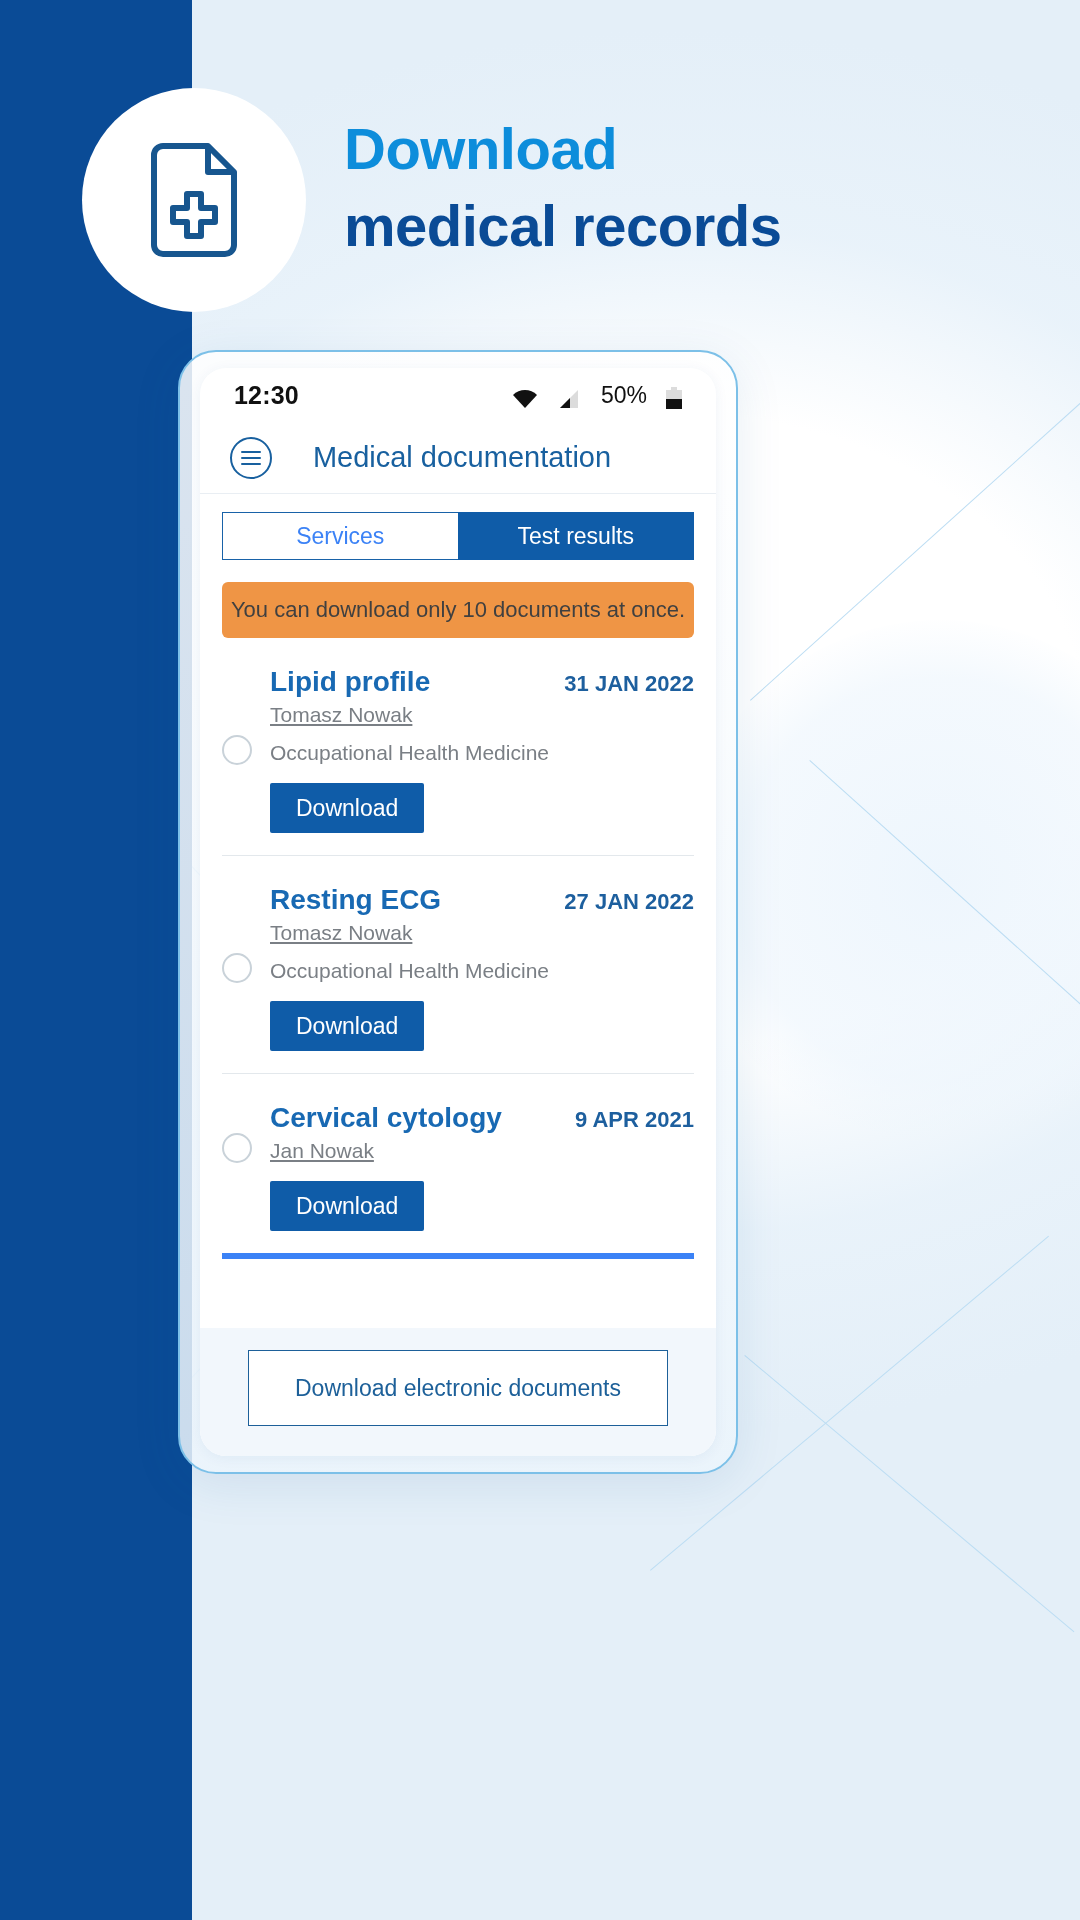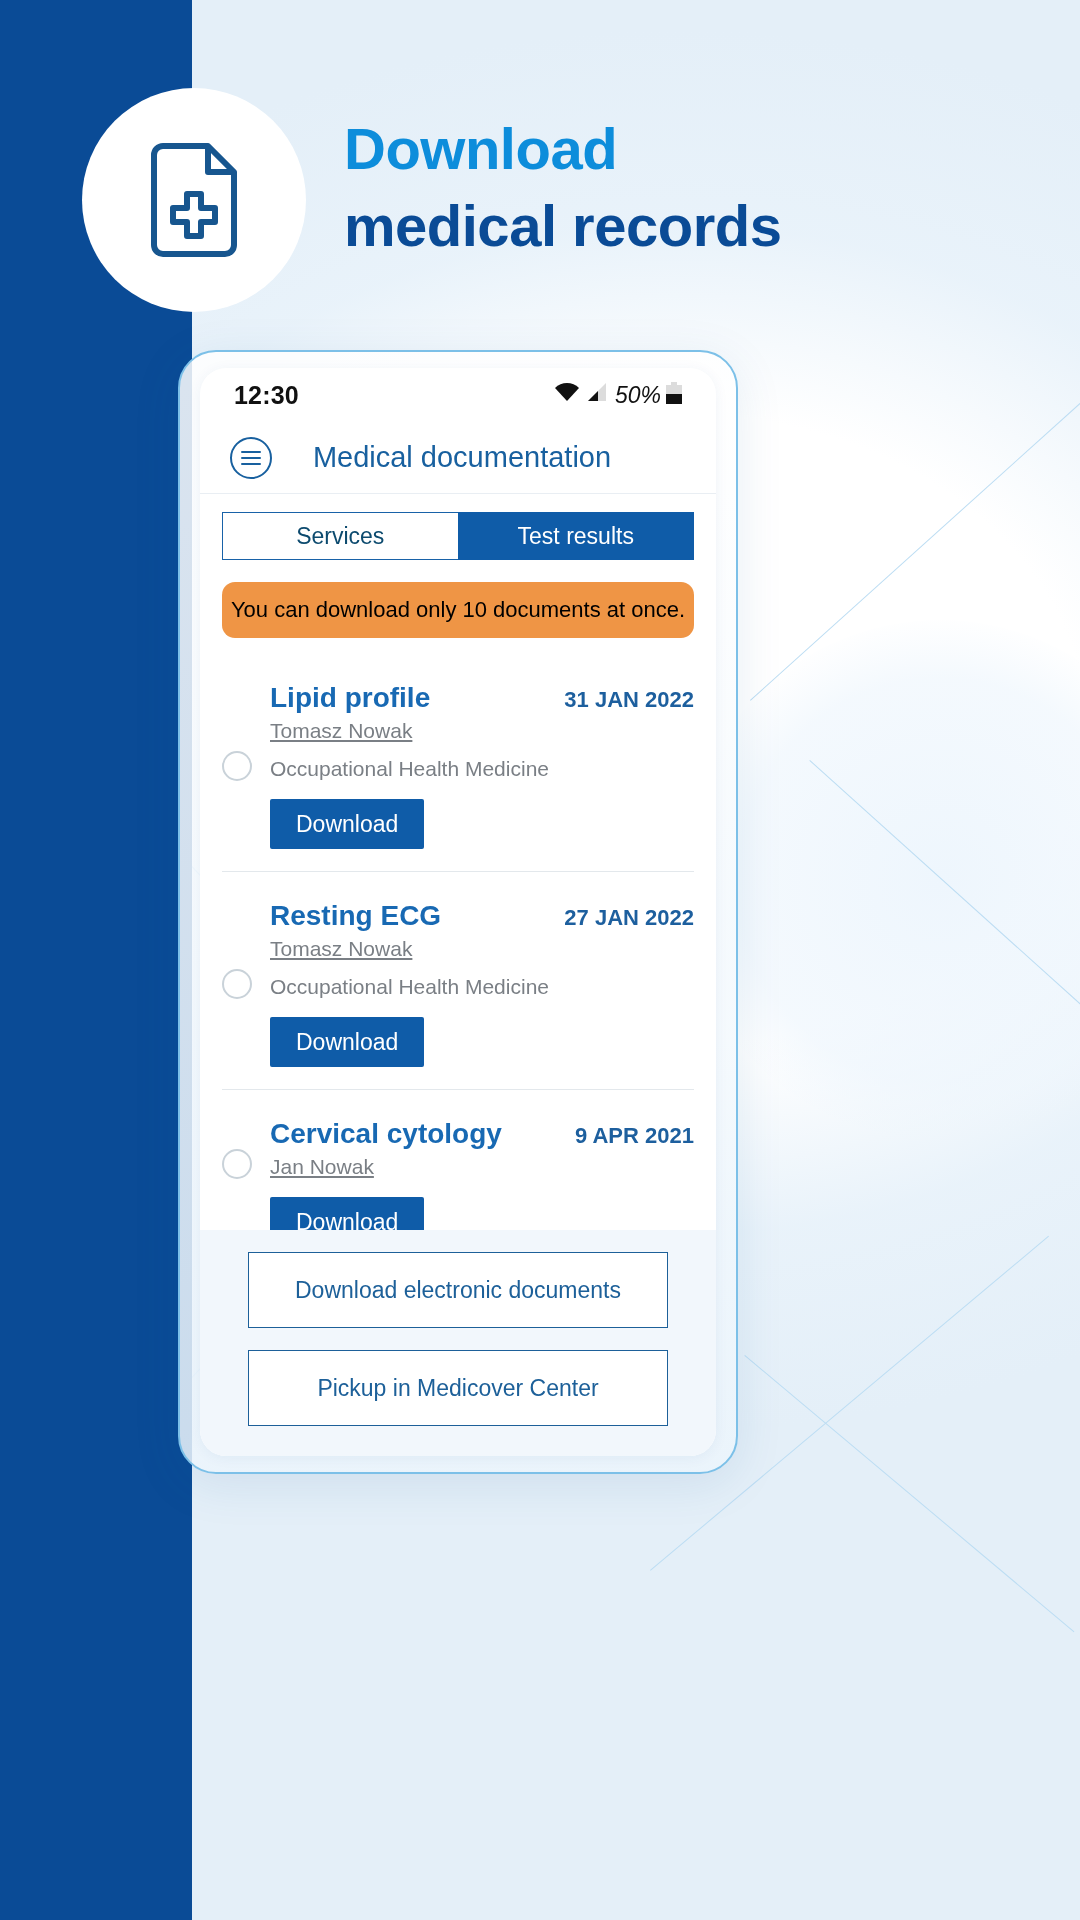--- a/index.html
+++ b/index.html
@@ -109,23 +109,22 @@
     flex: 0 0 auto;
   }
   .status-time {
     font-size: 25px;
     font-weight: bold;
     color: #111111;
     letter-spacing: 0.2px;
   }
   .status-icons {
     display: flex;
-    align-items: flex-start;
-    gap: 5px;
-    font-style: italic;
+    align-items: flex-end;
+    gap: 19px;
   }
   .batt-pct {
     font-size: 23px;
     color: #111111;
     margin-left: 3px;
   }
 
   
   .appbar {
     height: 72px;
@@ -160,41 +159,41 @@
   .tab {
     flex: 1;
     height: 48px;
     display: flex;
     align-items: center;
     justify-content: center;
     font-size: 23px;
   }
   .tab-inactive {
     background: #ffffff;
-    color: #0c4a6e;
+    color: #3b82f6;
     border: 1.5px solid #1862a8;
     border-right: none;
   }
   .tab-active {
     background: #0f5ca8;
     color: #ffffff;
     border: 1.5px solid #0f5ca8;
   }
 
   
   .banner {
-    margin: 22px 22px 16px 22px;
+    margin: 22px 22px 0 22px;
     background: #ef9545;
-    color: #000000;
+    color: #404040;
     font-size: 22px;
     height: 56px;
     display: flex;
     align-items: center;
     justify-content: center;
-    border-radius: 13px;
+    border-radius: 6px;
     flex: 0 0 auto;
   }
 
   
   .doc-list {
     margin: 0 22px;
     flex: 1 1 auto;
     overflow: hidden;
   }
   .doc-item {
@@ -395,17 +394,16 @@
             <div class="doc-person">Jan Nowak</div>
           </div>
         </div>
         <button class="dl-btn">Download</button>
       </div>
 
     </div>
 
     <div class="phone-footer">
       <button class="outline-btn">Download electronic documents</button>
-      <button class="outline-btn">Pickup in Medicover Center</button>
     </div>
 
   </div>
 </div>
 
 </body></html>

